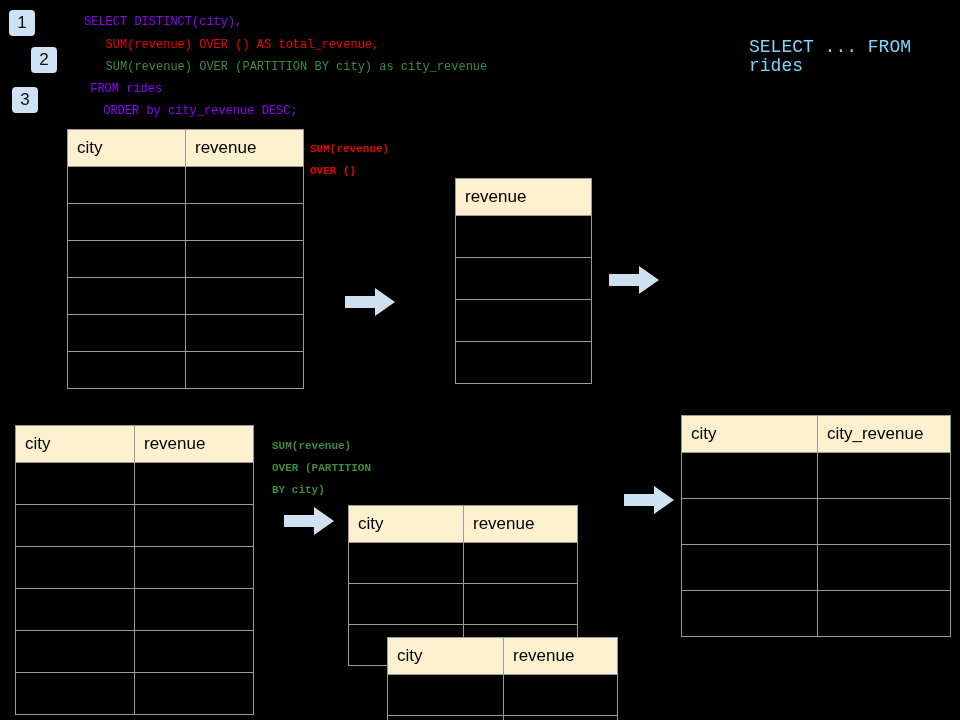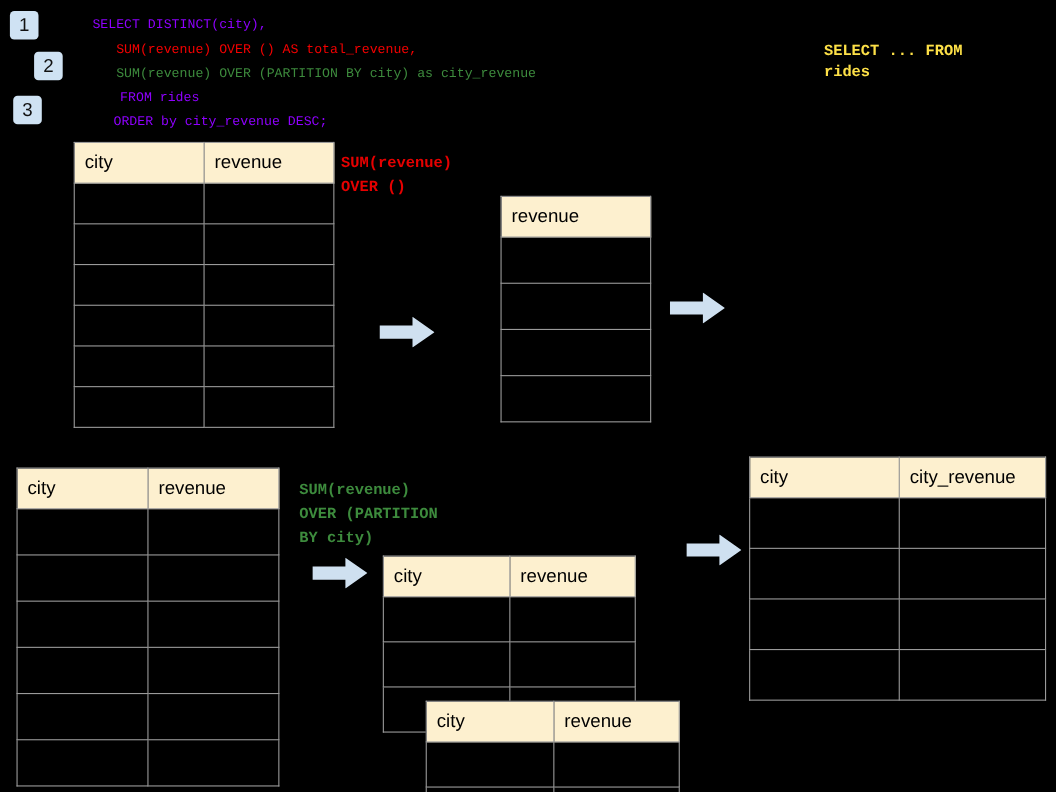--- a/index.html
+++ b/index.html
@@ -41,31 +41,31 @@
     white-space: pre;
     line-height: 22px;
   }
   .code.purple { color: #8f00ff; }
   .code.red    { color: #f50000; }
   .code.green  { color: #3d8b3d; }
 
   .sidenote {
     position: absolute;
     font-family: "Liberation Mono", monospace;
-    font-size: 14px;
+    font-size: 18px;
     line-height: 19px;
-    color: #fde047;
+    color: #7dd3fc;
     white-space: pre;
-    font-weight: bold;
+    font-weight: normal;
   }
 
   .annot {
     position: absolute;
     font-family: "Liberation Mono", monospace;
-    font-size: 14px;
+    font-size: 11px;
     line-height: 22px;
     white-space: pre;
   }
   .annot.red   { color: #e60000; font-weight: bold; }
   .annot.green { color: #3d8b3d; font-weight: bold; }
 
   
   .tbl {
     position: absolute;
     border-collapse: collapse;
@@ -100,21 +100,21 @@
 
 <div id="stage">
 
   <div class="badge" style="left:9px; top:10px;">1</div>
   <div class="badge" style="left:31px; top:47px;">2</div>
   <div class="badge" style="left:12px; top:87px;">3</div>
 
   <div class="code purple" style="left:84px; top:11px;">SELECT DISTINCT(city),</div>
   <div class="code red" style="left:84px; top:34px;">   SUM(revenue) OVER () AS total_revenue,</div>
   <div class="code green" style="left:84px; top:56px;">   SUM(revenue) OVER (PARTITION BY city) as city_revenue</div>
-  <div class="code purple" style="left:102px; top:78px;text-align:center;"> FROM rides</div>
+  <div class="code purple" style="left:83px; top:78px;text-align:center;"> FROM rides</div>
   <div class="code purple" style="left:96px; top:100px;"> ORDER by city_revenue DESC;</div>
 
   <div class="sidenote" style="left:749px; top:38px;">SELECT ... FROM
 rides</div>
 
   <div class="annot red" style="left:310px; top:138px;">SUM(revenue)
 OVER ()</div>
   <div class="annot green" style="left:272px; top:435px;">SUM(revenue)
 OVER (PARTITION
 BY city)</div>

